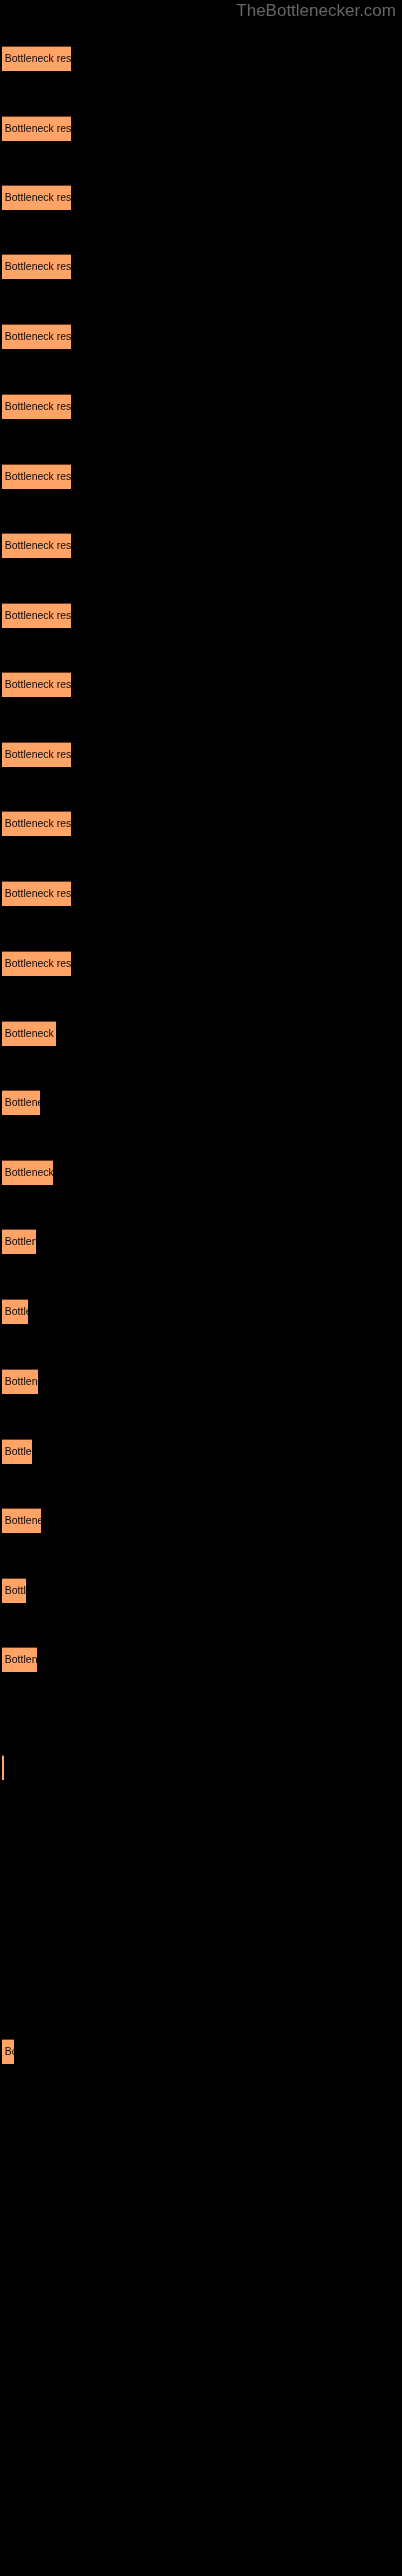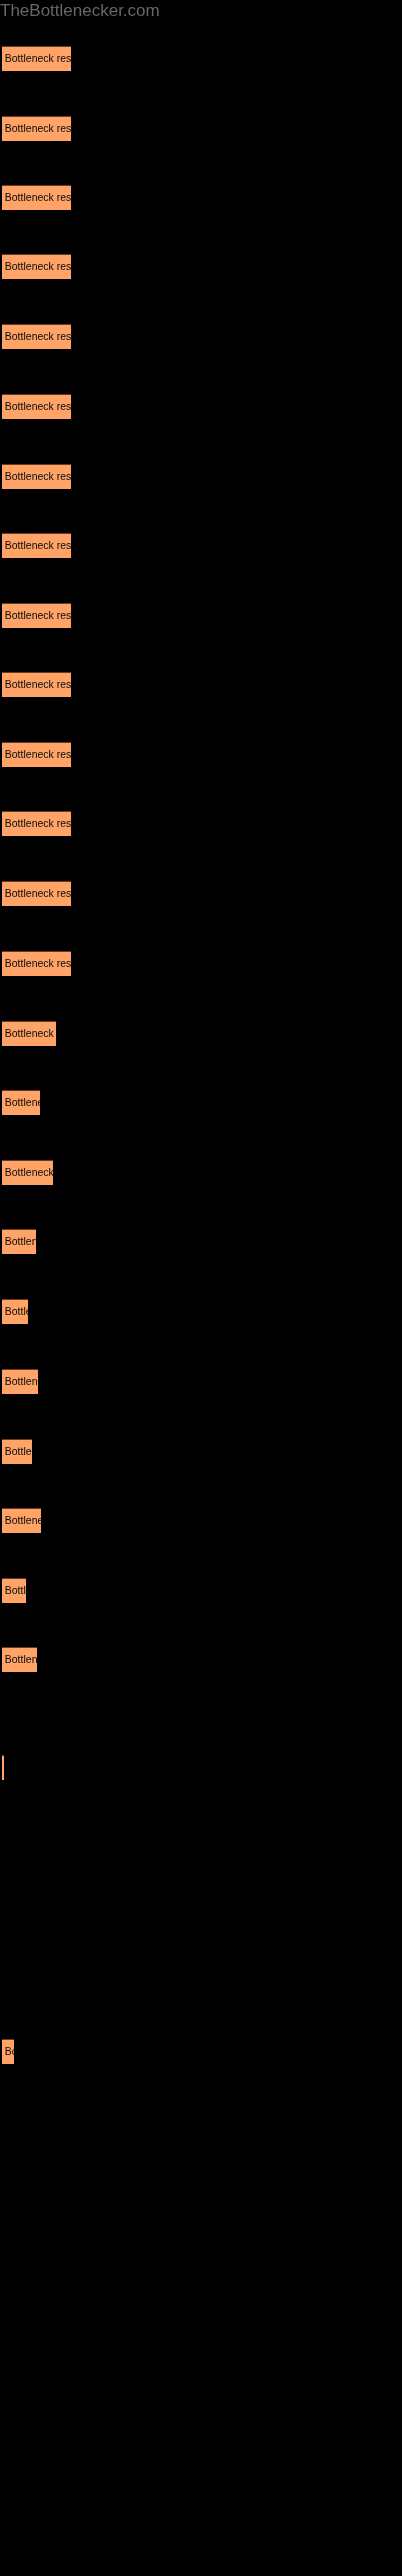--- a/index.html
+++ b/index.html
@@ -21,20 +21,21 @@
     width: 403px;
     height: 2576px;
     background: #000000;
   }
 
   .site-title {
     position: absolute;
     left: 0;
     top: 1.6px;
     width: 396px;
+    text-align: right;
     color: #666666;
     font-size: 17px;
     font-family: "Liberation Sans", sans-serif;
     letter-spacing: 0px;
     white-space: nowrap;
     line-height: 17.7px;
   }
 
   .bars-layer {
     position: absolute;

